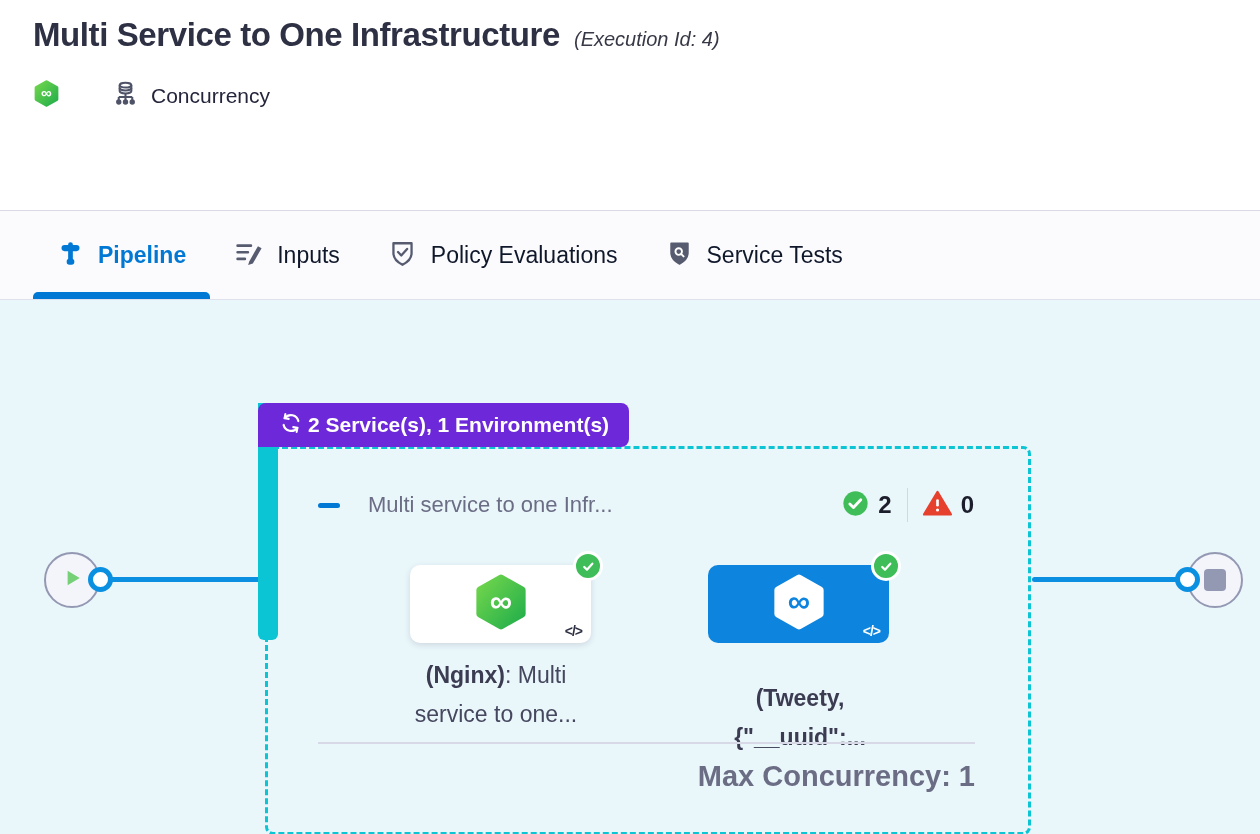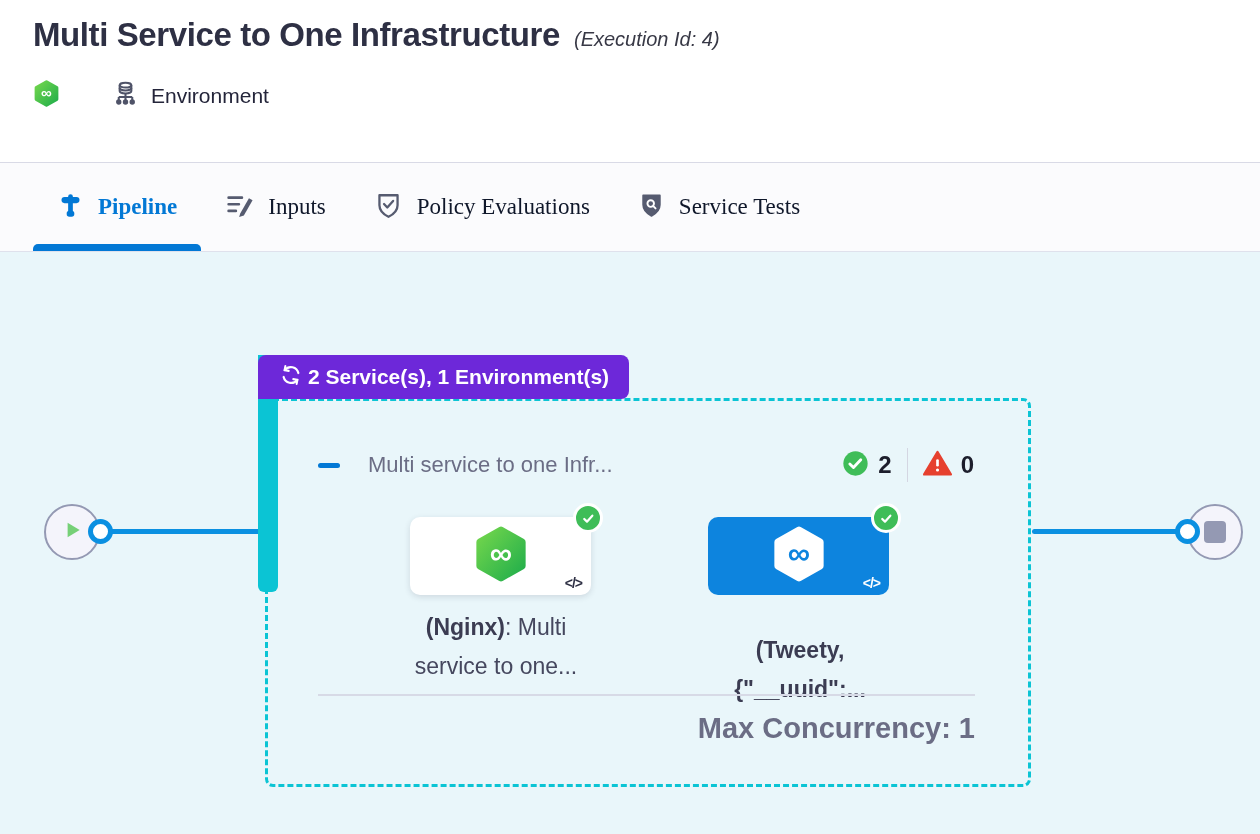--- a/index.html
+++ b/index.html
@@ -1,50 +1,50 @@
 <!DOCTYPE html>
 <html><head>
 <meta charset="utf-8">
 <style>
   * { margin:0; padding:0; box-sizing:border-box; }
   html,body { width:1260px; height:834px; font-family:"Liberation Sans", sans-serif; background:#fff; overflow:hidden; }
 
   
-  .header { height:163px; background:#fff; border-bottom:1px solid #d9dae6; padding:16px 33px 0 33px; }
+  .header { height:211px; background:#fff; border-bottom:1px solid #d9dae6; padding:16px 33px 0 33px; }
   .title-row { display:flex; align-items:baseline; gap:14px; }
   .page-title { font-size:33px; font-weight:700; color:#2e3044; letter-spacing:-0.4px; }
   .exec-id { font-size:20px; font-weight:400; color:#383946;font-style:italic; }
   .meta-row { display:flex; align-items:center; margin-top:26px; gap:14px; }
   .meta-chip { display:flex; align-items:center; gap:12px; cursor:pointer; }
   .meta-label { font-size:21px; color:#24253a; }
   .meta-gap { width:24px; }
 
   
   .tabbar { height:89px; background:#fbfbfd; border-bottom:1px solid #dfe1ec; display:flex; align-items:stretch; padding-left:33px; }
-  .tab { position:relative; display:flex; align-items:center; gap:14px; padding:0 24px; cursor:pointer;font-family:Liberation Serif, serif; }
+  .tab { position:relative; display:flex; align-items:center; gap:14px; padding:0 24px; cursor:pointer; }
   .tab-label { font-size:23px; color:#0f172a; }
   .tab.active .tab-label { color:#0278d5; font-weight:700; }
   .tab.active::after { content:""; position:absolute; left:0; right:0; bottom:0; height:7px; background:#0278d5; border-radius:5px 5px 0 0; }
 
   
   .canvas { position:relative; height:582px; background:#e9f6fa; overflow:hidden; }
 
   .edge-line { position:absolute; height:5px; background:#0b90e1; border-radius:3px; z-index:1; }
   .edge-dot { position:absolute; width:25px; height:25px; border-radius:50%; background:#fff; border:5px solid #0b90e1; z-index:4; }
 
   .terminal-node { position:absolute; width:56px; height:56px; border-radius:50%; background:#f4f4fb; border:2px solid #9499b3; display:flex; align-items:center; justify-content:center; z-index:3; }
   .stop-square { width:22px; height:22px; border-radius:4px; background:#9499b3; }
 
   .group-badge { position:absolute; left:258px; top:103px; height:44px; background:#6d28d9; border-radius:8px 8px 8px 0; display:flex; align-items:center; gap:4px; padding:0 20px; z-index:6; cursor:pointer; }
   .group-badge-label { color:#fff; font-size:21px; font-weight:600; white-space:nowrap; }
   .group-bar { position:absolute; left:258px; top:103px; width:20px; height:237px; background:#0bc4d4; border-radius:0 0 6px 6px; z-index:5; }
 
   .stage-box { position:absolute; left:265px; top:146px; width:766px; height:389px; border:3px dashed #0bc4d4; border-radius:8px; z-index:2; }
 
-  .stage-header { position:absolute; left:318px; top:196px; width:656px; display:flex; align-items:center; z-index:6; }
+  .stage-header { position:absolute; left:318px; top:188px; width:656px; display:flex; align-items:center; z-index:6; }
   .collapse-minus { width:22px; height:5px; border-radius:3px; background:#0278d5; cursor:pointer; }
   .stage-name { margin-left:28px; font-size:22px; color:#6b6d85; }
   .stage-counts { margin-left:auto; display:flex; align-items:center; gap:9px; }
   .count-num { font-size:24px; font-weight:600; color:#1d1e2c; }
   .count-divider { width:1px; height:34px; background:#d4d6e2; margin:0 6px; }
 
   .svc-card { position:absolute; top:265px; width:181px; height:78px; border-radius:10px; display:flex; align-items:center; justify-content:center; cursor:pointer; z-index:6; }
   .svc-card.white { left:410px; background:#ffffff; box-shadow:0 2px 6px rgba(40,41,61,.14); }
   .svc-card.blue  { left:708px; background:#0d84de; }
   .code-glyph { position:absolute; right:9px; bottom:4px; font-size:14px; font-weight:700; letter-spacing:-1px; }
@@ -90,21 +90,21 @@
         <svg width="27" height="27" viewBox="0 0 24 24" fill="none" stroke="#4f5368" stroke-width="1.8">
           <ellipse cx="12" cy="4.6" rx="5.2" ry="2.1"></ellipse>
           <path d="M6.8 4.6v5.2c0 1.15 2.33 2.1 5.2 2.1s5.2-.95 5.2-2.1V4.6"></path>
           <path d="M6.8 7.2c0 1.15 2.33 2.1 5.2 2.1s5.2-.95 5.2-2.1"></path>
           <path d="M12 11.9v3.2M6 15.1h12M6 15.1v2.6M12 15.1v2.6M18 15.1v2.6"></path>
           <circle cx="6" cy="19.6" r="1.5" fill="#4f5368"></circle>
           <circle cx="12" cy="19.6" r="1.5" fill="#4f5368"></circle>
           <circle cx="18" cy="19.6" r="1.5" fill="#4f5368"></circle>
         </svg>
       </span>
-      <span class="meta-label">Environment</span>
+      <span class="meta-label">Concurrency</span>
     </div>
   </div>
 </div>
 
 <div class="tabbar">
   <div class="tab active">
     <span>
       <svg width="27" height="27" viewBox="0 0 24 24" fill="#0278d5">
         <rect x="4" y="4.5" width="16" height="5.4" rx="2.7"></rect>
         <rect x="9.9" y="2" width="4.2" height="17" rx="2.1"></rect>

